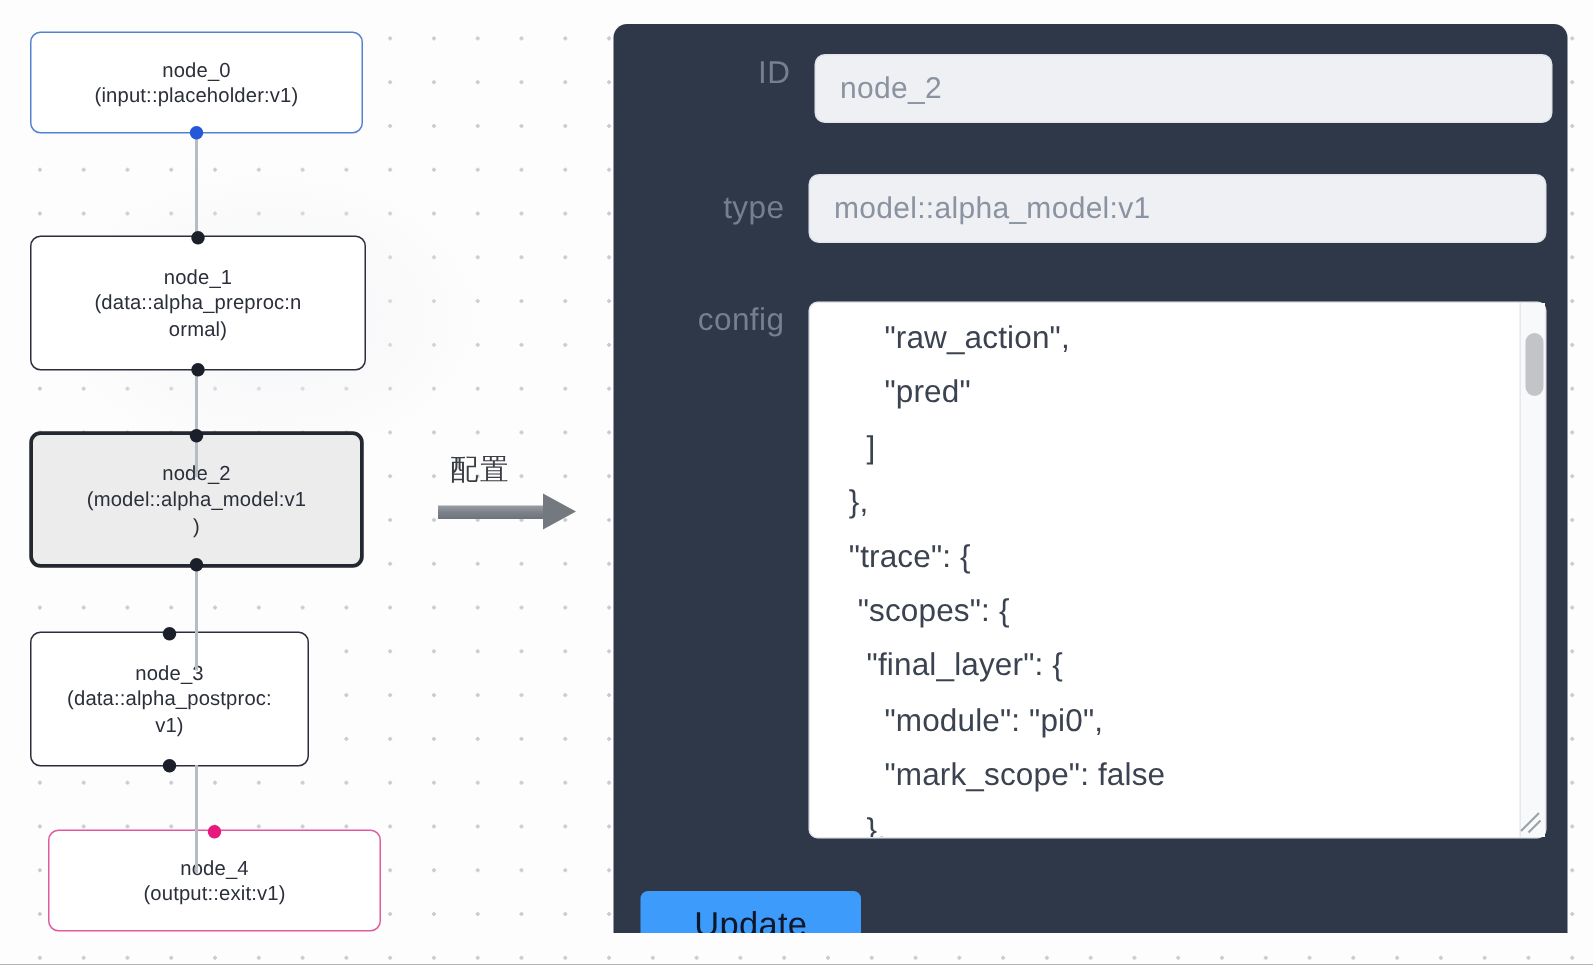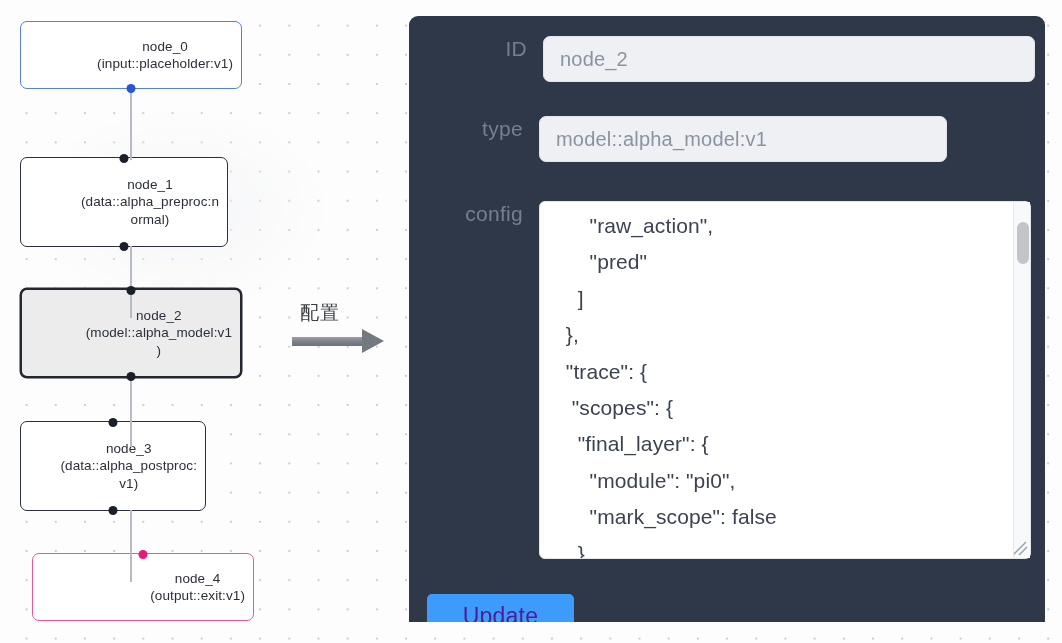--- a/index.html
+++ b/index.html
@@ -39,21 +39,21 @@
 
   
   .node {
     position: absolute;
     box-sizing: border-box;
     background: #ffffff;
     border: 1.6px solid #2b2f3a;
     border-radius: 7px;
     display: flex;
     align-items: center;
-    justify-content: flex-end;
+    justify-content: center;
     text-align: center;
     color: #2b2f3a;
     font-size: 13.5px;
     line-height: 17.5px;
     padding: 4px 8px;
     white-space: pre-line;
     letter-spacing: 0.1px;
   }
   .node.input-node {
     border: 1.6px solid #5383cf;
@@ -163,25 +163,25 @@
     border-radius: 7px;
     color: #8b93a1;
     font-size: 20px;
     line-height: 26px;
     padding: 9px 16px;
     letter-spacing: 0.2px;
     font-family: "Liberation Sans", sans-serif;
   }
 
   #row-id    { left: 22px; top: 20px;  }
-  #row-type  { left: 18px; top: 100px; }
+  #row-type  { left: 18px; top: 100px; align-items: center; }
   #row-config{ left: 18px; top: 185px; }
 
   #id-input   { width: 492px; }
-  #type-input { width: 408px; }
+  #type-input { width: 492px; }
 
   
   #config-wrap {
     position: relative;
     width: 492px;
     height: 358px;
   }
   #config-area {
     box-sizing: border-box;
     width: 492px;
@@ -228,21 +228,21 @@
 
   #update-button {
     position: absolute;
     left: 18px;
     top: 578px;
     width: 147px;
     height: 44px;
     background: #3d9bfb;
     border: none;
     border-radius: 5px 5px 0 0;
-    color: #4c1d95;
+    color: #0f172a;
     font-size: 23px;
     letter-spacing: 0.2px;
     font-family: "Liberation Sans", sans-serif;
     text-align: center;
     line-height: 40px;
     cursor: pointer;
     padding: 0;
   }
 </style>
 </head>
@@ -255,21 +255,21 @@
   <div class="edge" style="left:131px; top:246px; height:72px;"></div>
   <div class="edge" style="left:131px; top:375px; height:72px;"></div>
   <div class="edge" style="left:131px; top:510px; height:72px;"></div>
 
   <div class="node input-node" style="left:20px; top:21px; width:222px; height:68px;">
     <span>node_0
 (input::placeholder:v1)</span>
     <span class="handle bottom blue"></span>
   </div>
 
-  <div class="node" style="left:20px; top:157px; width:208px; height:90px;">
+  <div class="node" style="left:20px; top:157px; width:224px; height:90px;">
     <span>node_1
 (data::alpha_preproc:n
 ormal)</span>
     <span class="handle top"></span>
     <span class="handle bottom"></span>
   </div>
 
   <div class="node selected" style="left:20px; top:288px; width:222px; height:90px;">
     <span>node_2
 (model::alpha_model:v1

